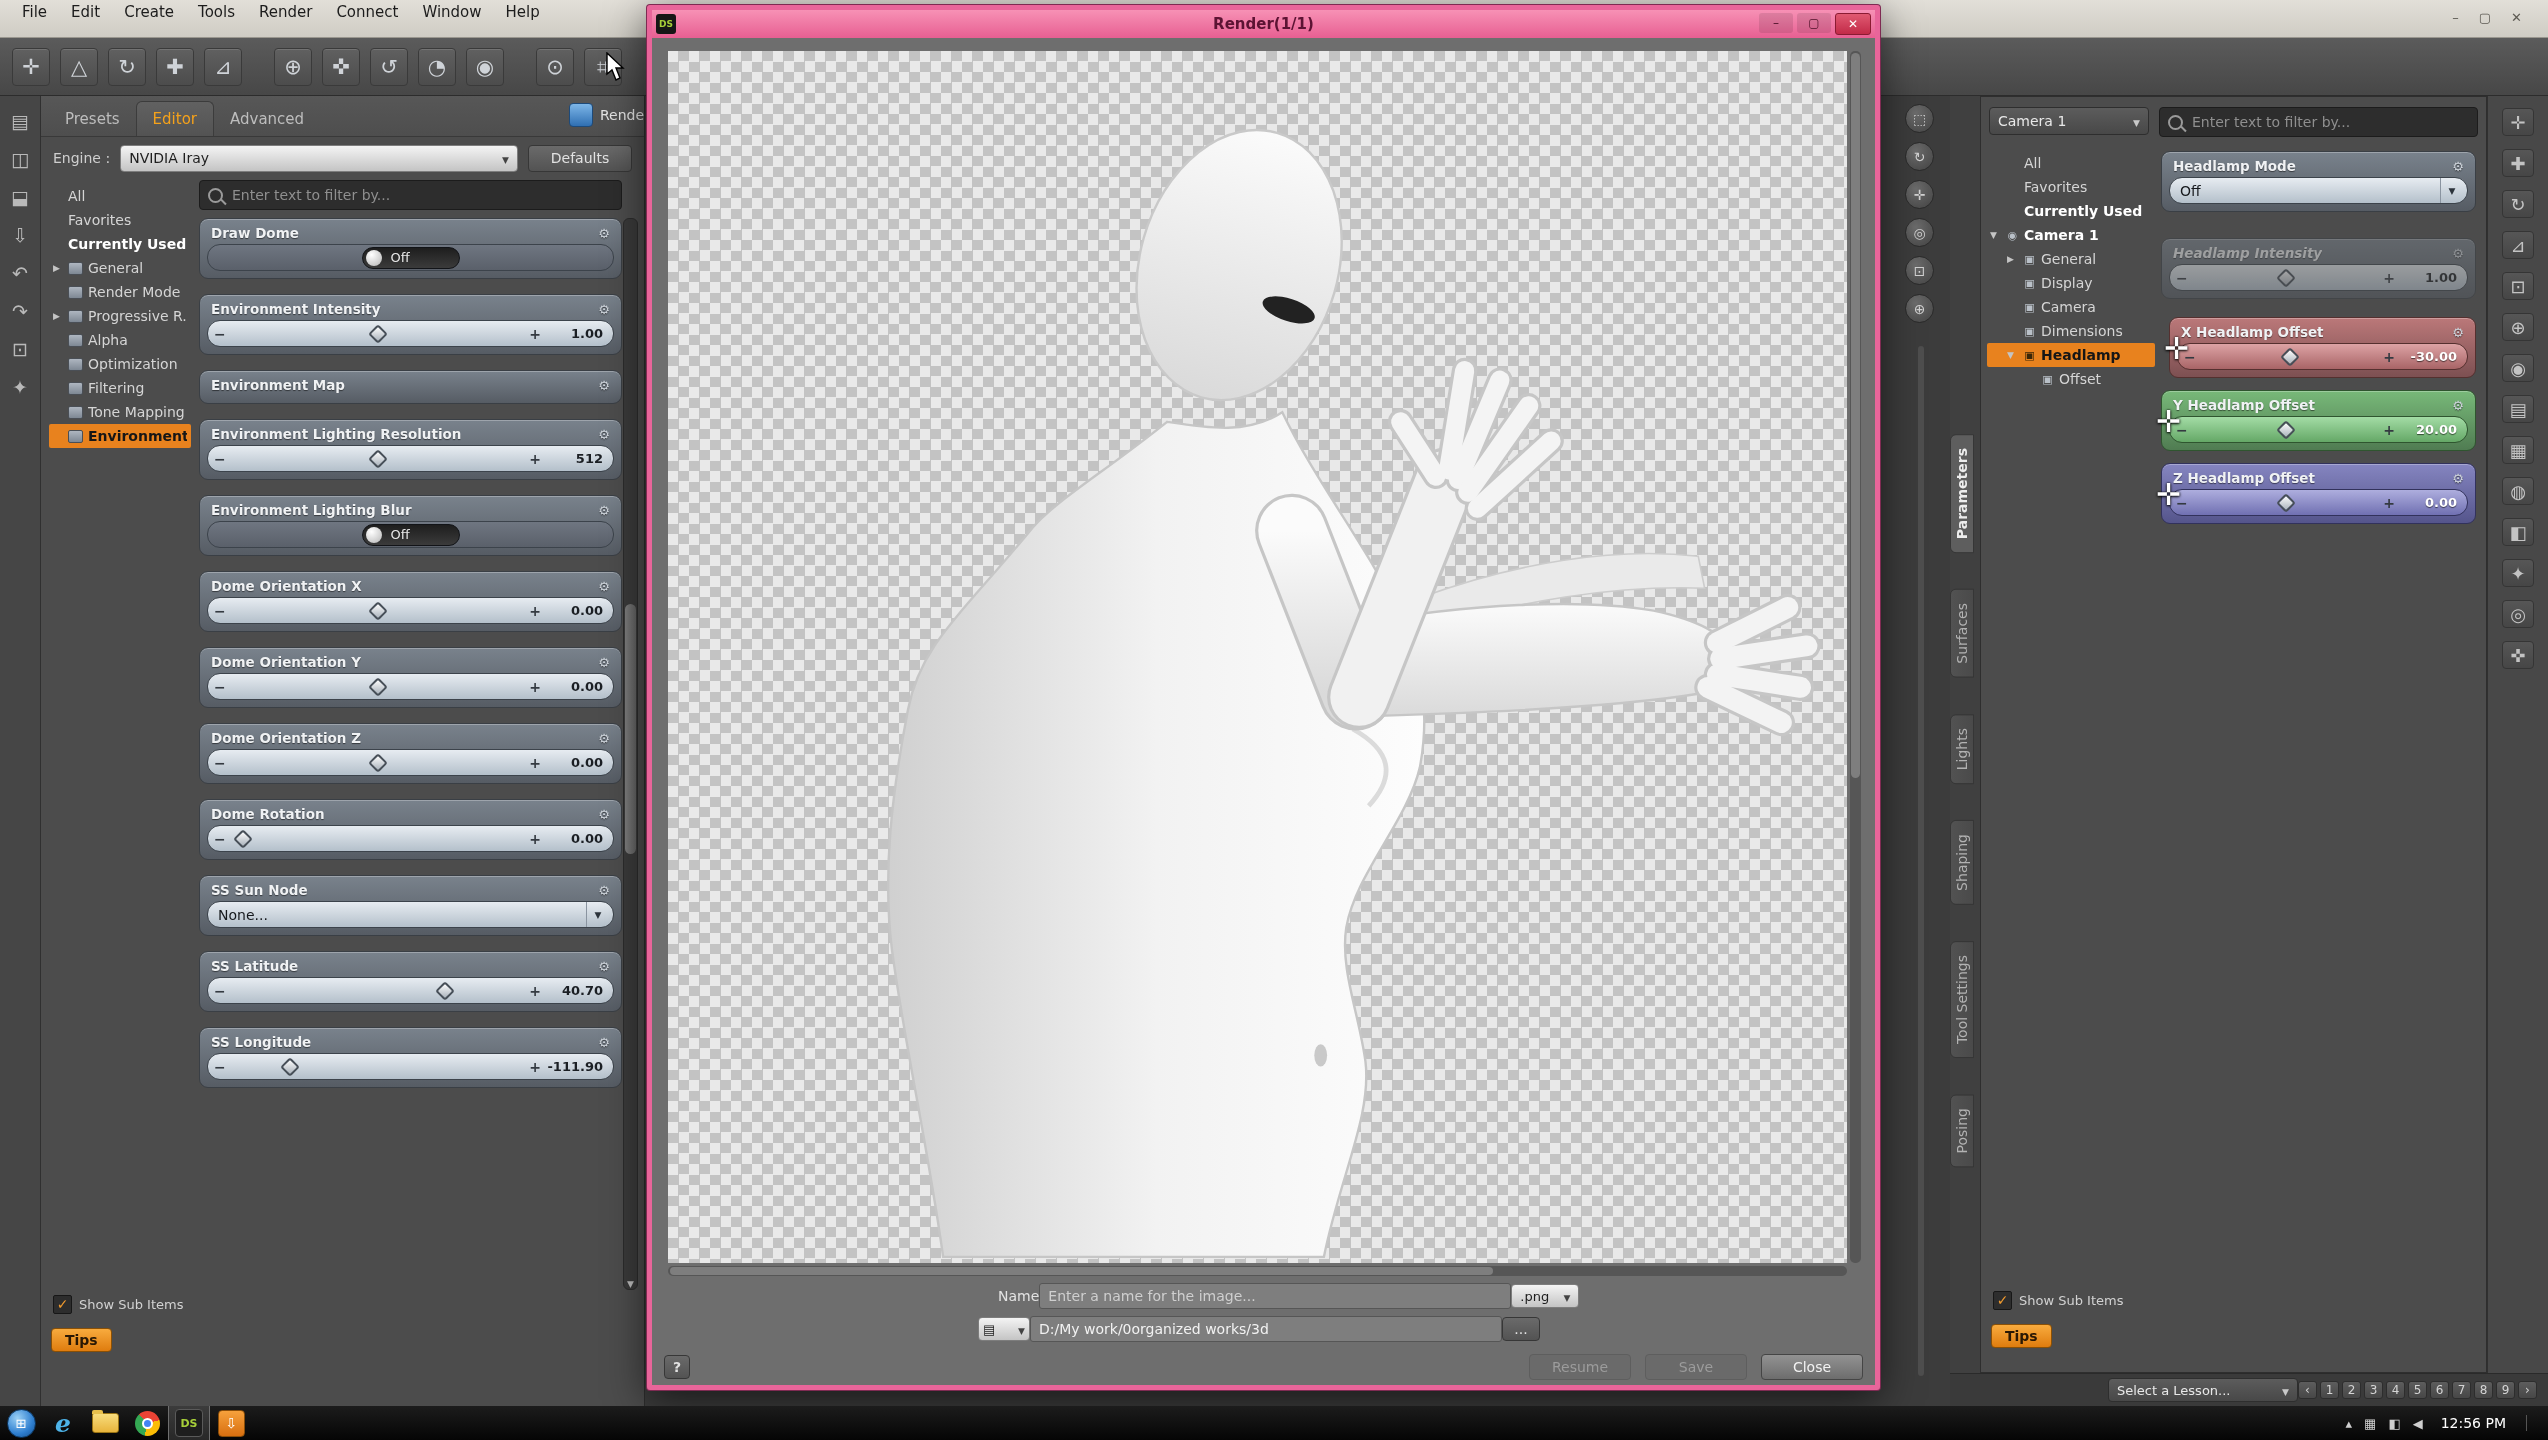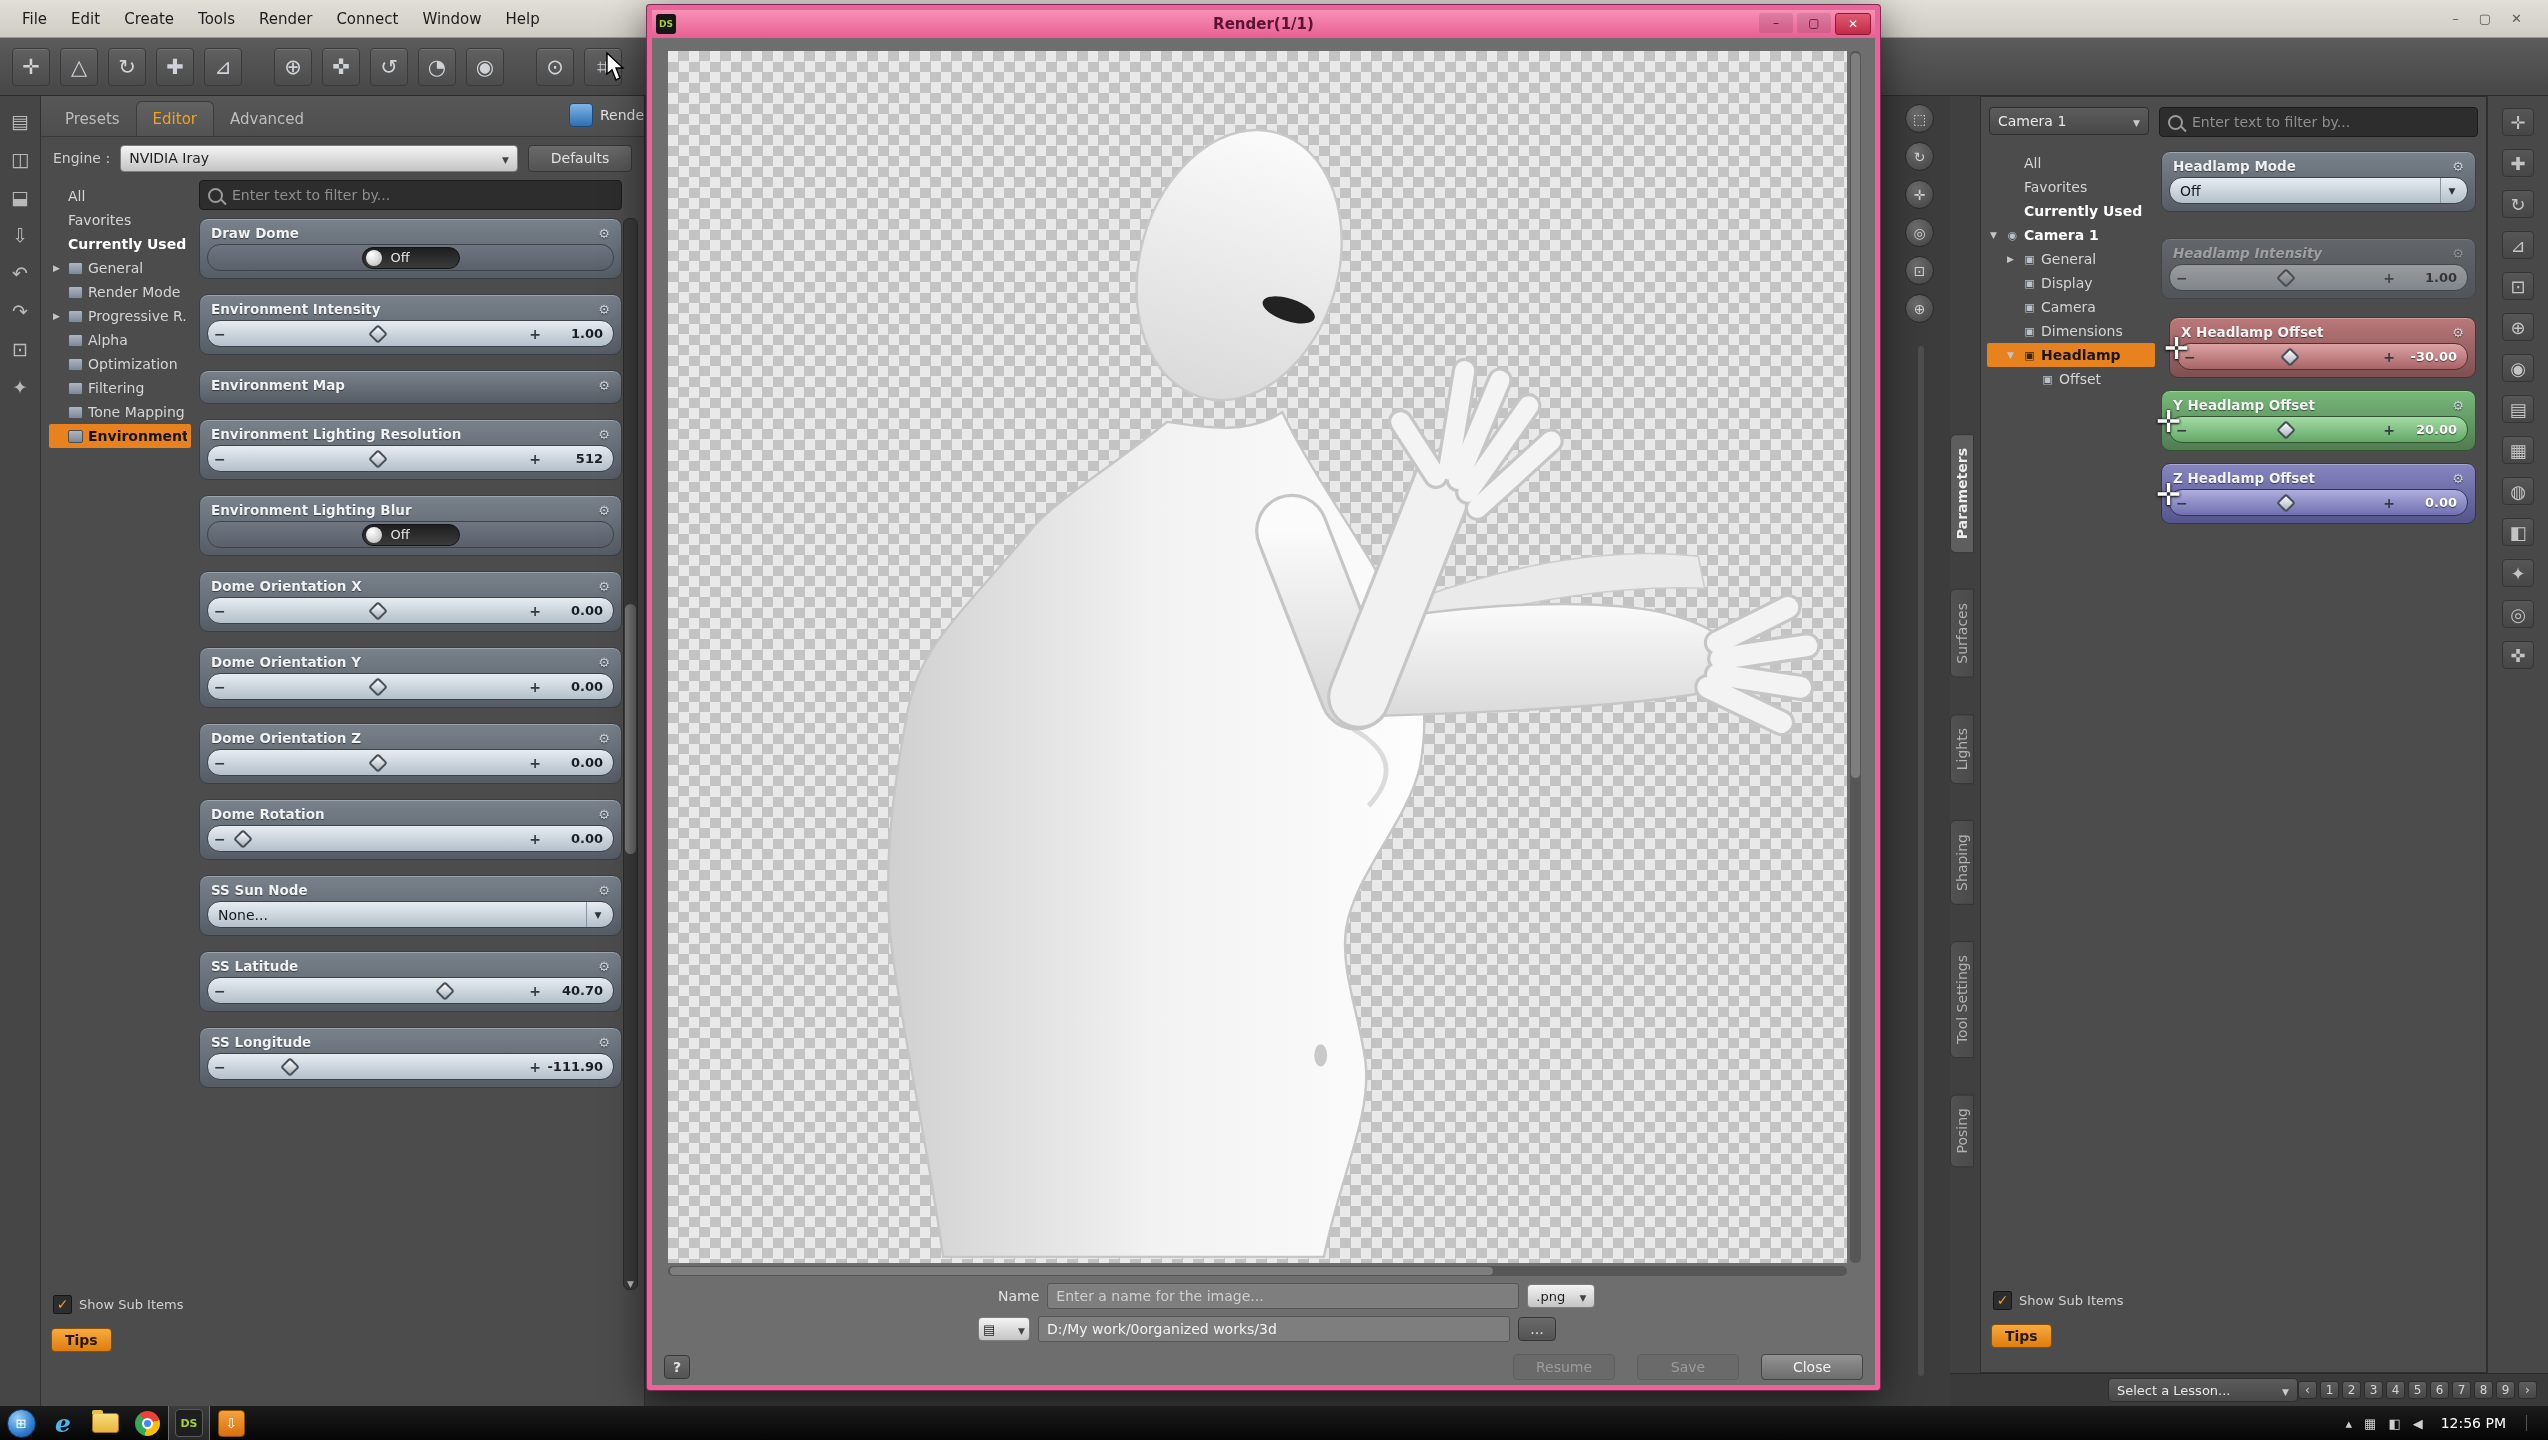--- a/index.html
+++ b/index.html
@@ -1,20 +1,20 @@
 <!DOCTYPE html>
 <html><head>
 <meta charset="utf-8">
 <style>
   html,body{margin:0;padding:0;background:#2b2b2b;}
   body{width:2548px;height:1440px;overflow:hidden;font-family:"DejaVu Sans","Liberation Sans",sans-serif;-webkit-font-smoothing:antialiased;}
   .screen{position:relative;width:2548px;height:1440px;background:#3f3f3f;}
 
   
-  .menubar{position:absolute;left:0;top:0;width:2548px;height:38px;background:linear-gradient(#e2dfd8,#cfccc4);border-bottom:1px solid #9a978f;display:flex;align-items:center;padding:0 10px;box-sizing:border-box;z-index:2;}
+  .menubar{position:absolute;left:0;top:0;width:2548px;height:38px;background:linear-gradient(#e2dfd8,#cfccc4);border-bottom:1px solid #9a978f;display:flex;align-items:flex-end;padding:12px 10px;box-sizing:border-box;z-index:2;}
   .menu-item{font-size:15px;color:#1c1c1c;padding:4px 12px;border-radius:3px;}
   .win-btns{margin-left:auto;display:flex;gap:20px;padding-right:16px;}
   .win-btn{font-size:13px;color:#5c5952;}
 
   
   .toolbar{position:absolute;left:0;top:38px;width:2548px;height:58px;background:linear-gradient(#5b5b5b,#474747);border-bottom:1px solid #2c2c2c;display:flex;align-items:center;padding:0 12px;box-sizing:border-box;gap:10px;}
   .tool{width:36px;height:36px;display:flex;align-items:center;justify-content:center;color:#cfd3d8;font-size:21px;border-radius:4px;background:linear-gradient(#606060,#4c4c4c);border:1px solid #3a3a3a;box-shadow:inset 0 1px 0 rgba(255,255,255,.12);}
   .tool[data-gap="true"]{margin-left:22px;}
 
   
@@ -175,21 +175,21 @@
   .wbtn{width:34px;height:20px;display:flex;align-items:center;justify-content:center;font-size:12px;color:#4a1026;background:rgba(0,0,0,.10);border-radius:3px;}
   .wbtn.close{background:linear-gradient(#e05a72,#c22a48);color:#ffffff;border:1px solid #8a1b32;}
   .rbody{position:absolute;left:0;top:28px;right:0;bottom:0;}
   .rcanvas{position:absolute;left:16px;top:13px;right:28px;bottom:122px;background-color:#e8e8e8;background-image:conic-gradient(#c3c3c3 0 25%,#e9e9e9 0 50%,#c3c3c3 0 75%,#e9e9e9 0);background-size:21px 21px;display:flex;align-items:center;justify-content:center;overflow:hidden;}
   .rcanvas svg{height:100%;}
   .rv-scroll{position:absolute;right:14px;top:13px;bottom:122px;width:11px;background:#565656;border-radius:5px;}
   .rv-scroll::after{content:"";position:absolute;left:1px;right:1px;top:2px;bottom:40%;background:#7e7e7e;border-radius:5px;}
   .rh-scroll{position:absolute;left:16px;right:28px;bottom:109px;height:10px;background:#565656;border-radius:5px;}
   .rh-scroll::after{content:"";position:absolute;top:1px;bottom:1px;left:2px;right:30%;background:#7e7e7e;border-radius:5px;}
   .rcontrols{position:absolute;left:8px;right:8px;bottom:6px;height:98px;}
-  .rc-row{display:flex;align-items:center;gap:8px;}
+  .rc-row{display:flex;align-items:center;gap:0;}
   .rc-row1{margin-left:338px;margin-top:2px;}
   .rc-row2{margin-left:318px;margin-top:7px;}
   .rc-label{font-size:14px;color:#e3e3e3;}
   .rinput{height:26px;background:#7e7e7e;border:1px solid #565656;border-radius:3px;color:#f2f2f2;font-size:14px;padding:0 8px;box-sizing:border-box;font-family:inherit;outline:none;}
   .rinput::placeholder{color:#cfcfcf;}
   .name-input,.path-input{width:472px;}
   .fmt-combo{width:68px;height:24px;font-size:13px;}
   .folder-combo{width:52px;height:24px;padding:0 4px;font-size:13px;}
   .browse-btn{width:38px;height:24px;}
   .rc-row3{margin-top:12px;display:flex;align-items:center;}

